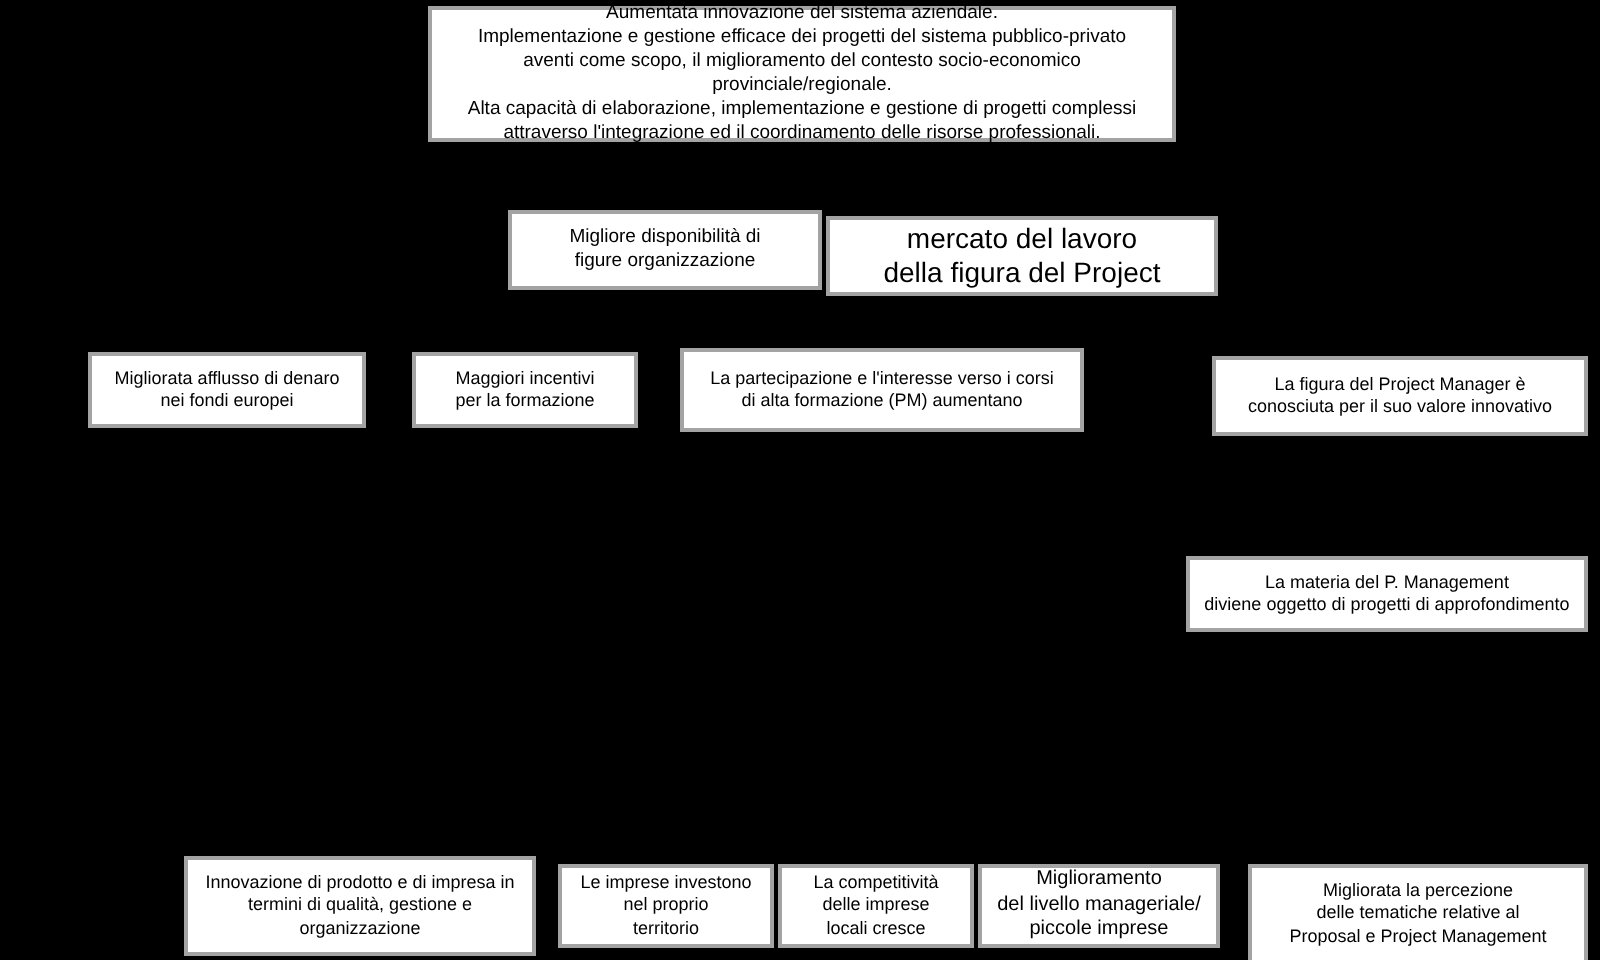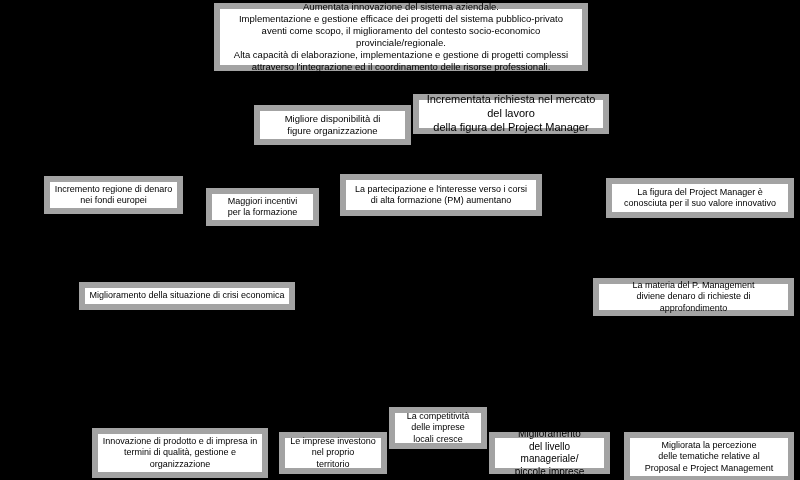--- a/index.html
+++ b/index.html
@@ -12,79 +12,78 @@
     width: 800px;
     height: 480px;
     background: #000000;
     overflow: hidden;
     font-family: "Liberation Sans", sans-serif;
   }
   .node {
     position: absolute;
     background: #ffffff;
     color: #000000;
-    border: 6px solid #a3a3a3;
+    border: 2px solid #a3a3a3;
     box-sizing: border-box;
     display: flex;
     align-items: center;
     justify-content: center;
     text-align: center;
     line-height: 1.25;
     padding: 3px 4px;
     white-space: pre-line;
   }
   .n-top      { left: 214px; top: 3px;   width: 374px; height: 68px;  font-size: 9.5px; }
   .n-a1       { left: 254px; top: 105px; width: 157px; height: 40px;  font-size: 9.5px; }
-  .n-a2       { left: 413px; top: 94px; width: 196px; height: 40px;  font-size: 11px; }
+  .n-a2       { left: 413px; top: 108px; width: 196px; height: 40px;  font-size: 14px; }
   .n-b1       { left: 44px;  top: 176px; width: 139px; height: 38px;  font-size: 9px; }
-  .n-b2       { left: 206px; top: 188px; width: 113px; height: 38px;  font-size: 9px; text-align: right; }
+  .n-b2       { left: 206px; top: 176px; width: 113px; height: 38px;  font-size: 9px; text-align: right; }
   .n-b3       { left: 340px; top: 174px; width: 202px; height: 42px;  font-size: 9px; }
   .n-b4       { left: 606px; top: 178px; width: 188px; height: 40px;  font-size: 9px; }
   .n-c1       { left: 79px;  top: 282px; width: 216px; height: 28px;  font-size: 9px; }
   .n-c2       { left: 593px; top: 278px; width: 201px; height: 38px;  font-size: 9px; }
   .n-d1       { left: 4px;   top: 420px; width: 78px;  height: 58px;  font-size: 9px; }
   .n-d2       { left: 92px;  top: 428px; width: 176px; height: 50px;  font-size: 9px; }
   .n-d3       { left: 279px; top: 432px; width: 108px; height: 42px;  font-size: 9px; }
-  .n-d4       { left: 389px; top: 407px; width: 98px;  height: 42px;  font-size: 9px; text-align: center; }
+  .n-d4       { left: 389px; top: 432px; width: 98px;  height: 42px;  font-size: 9px; text-align: center; }
   .n-d5       { left: 489px; top: 432px; width: 121px; height: 42px;  font-size: 10px; }
   .n-d6       { left: 624px; top: 432px; width: 170px; height: 50px;  font-size: 9px; }
 </style>
 </head>
 <body>
 
 <div id="canvas">
 
   <div class="node n-top">Aumentata innovazione del sistema aziendale.
 Implementazione e gestione efficace dei progetti del sistema pubblico-privato
 aventi come scopo, il miglioramento del contesto socio-economico provinciale/regionale.
 Alta capacità di elaborazione, implementazione e gestione di progetti complessi
 attraverso l'integrazione ed il coordinamento delle risorse professionali.</div>
 
   <div class="node n-a1">Migliore disponibilità di
 figure organizzazione</div>
 
   <div class="node n-a2">Incrementata richiesta nel mercato del lavoro
 della figura del Project Manager</div>
 
-  <div class="node n-b1">Incremento regione di denaro
+  <div class="node n-b1">Migliorata afflusso di denaro
 nei fondi europei</div>
 
   <div class="node n-b2">Maggiori incentivi
 per la formazione</div>
 
   <div class="node n-b4">La figura del Project Manager è
 conosciuta per il suo valore innovativo</div>
 
   <div class="node n-b3">La partecipazione e l'interesse verso i corsi
 di alta formazione (PM) aumentano</div>
 
-  <div class="node n-c1">Miglioramento della situazione di crisi economica</div>
 
   <div class="node n-c2">La materia del P. Management
-diviene denaro di richieste di approfondimento</div>
+diviene oggetto di progetti di approfondimento</div>
 
 
   <div class="node n-d2">Innovazione di prodotto e di impresa in
 termini di qualità, gestione e
 organizzazione</div>
 
   <div class="node n-d3">Le imprese investono
 nel proprio
 territorio</div>
 

